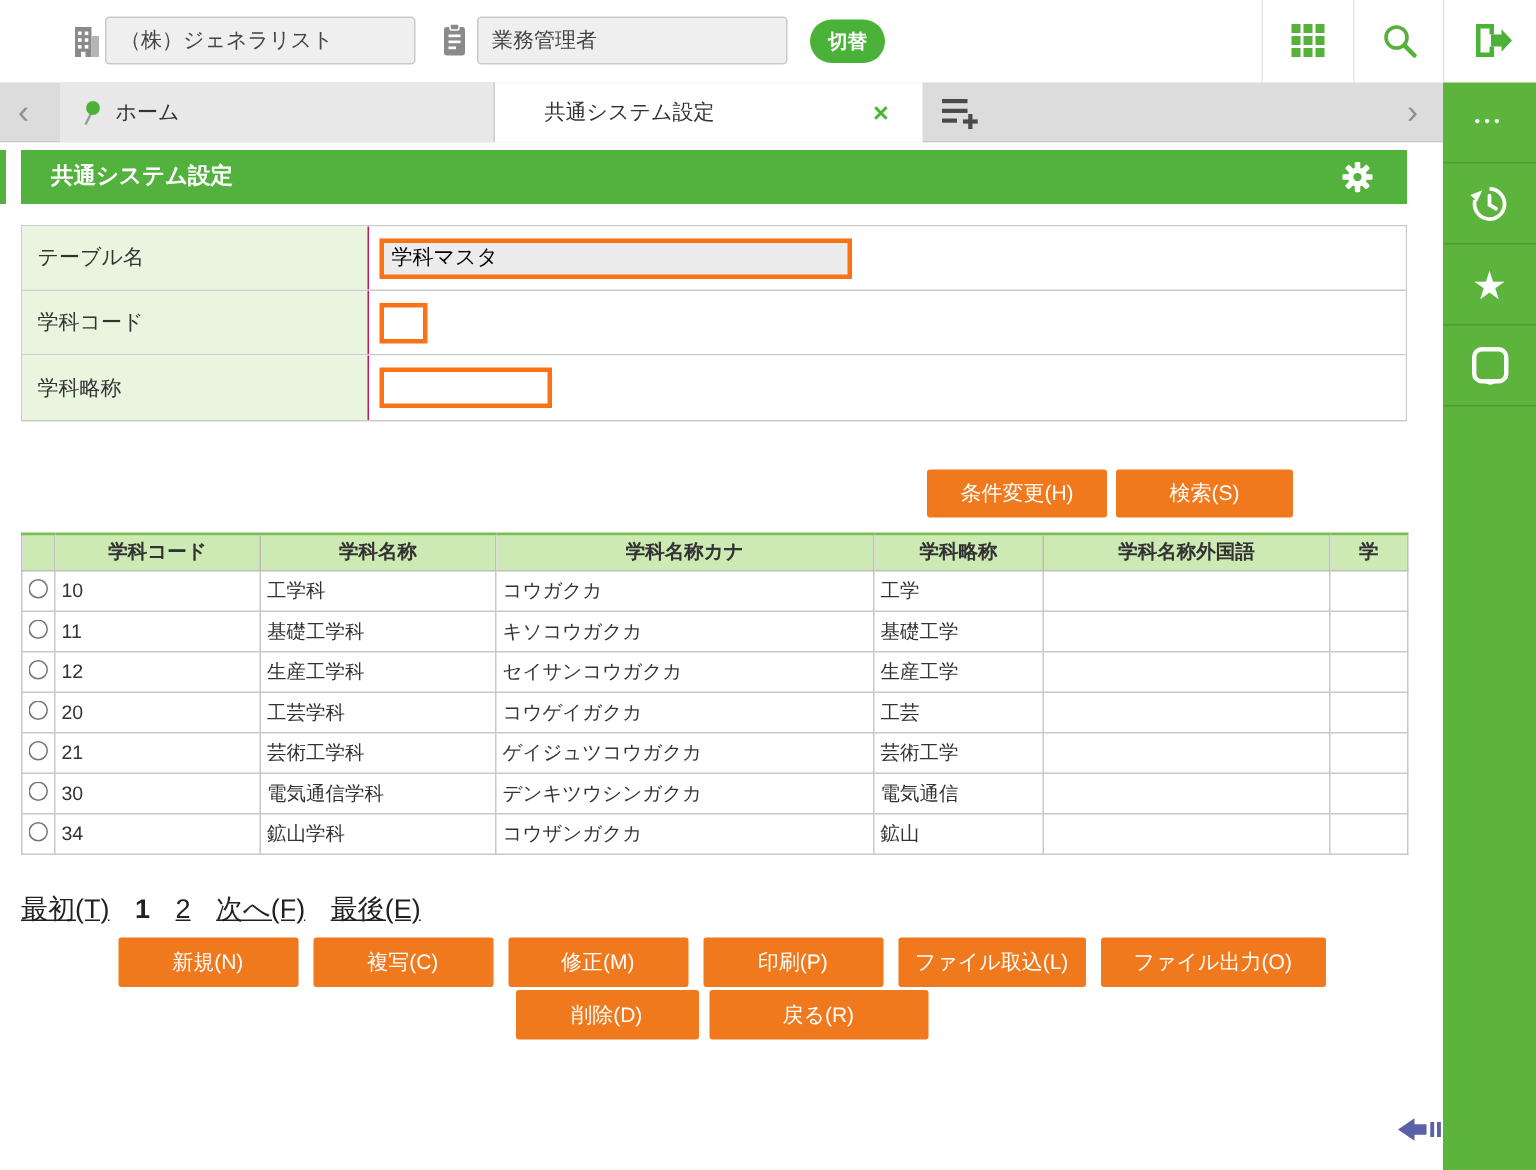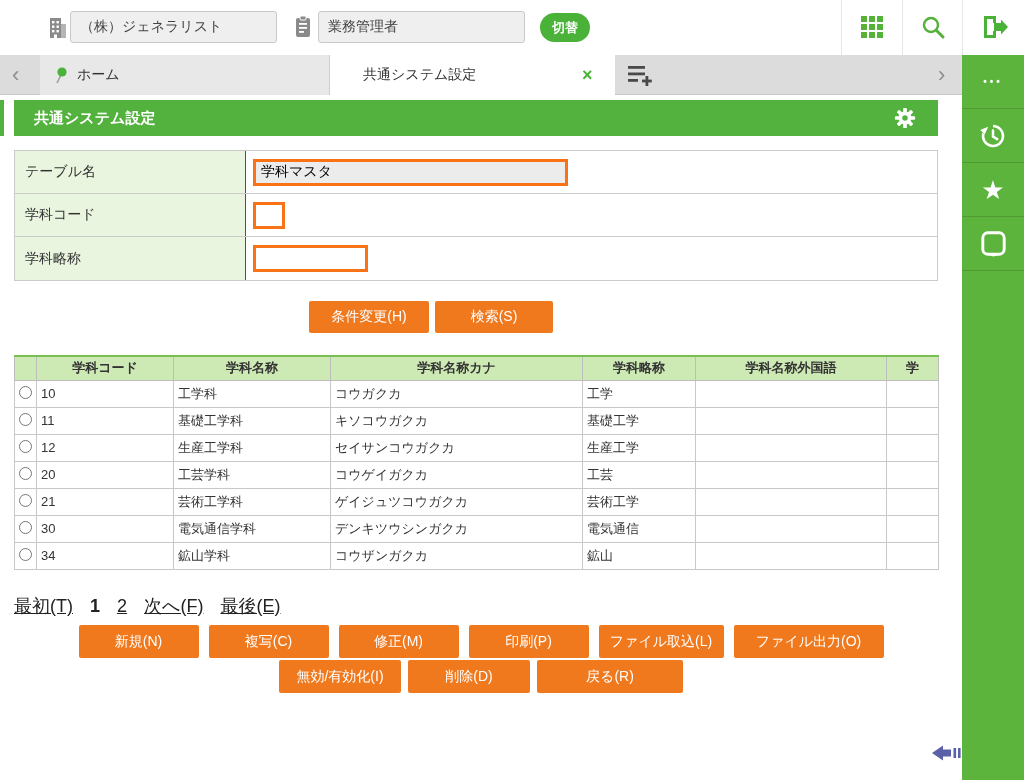--- a/index.html
+++ b/index.html
@@ -39,21 +39,21 @@
   .form-box { position:absolute; left:14px; top:55px; width:924px; border:1px solid #cbcbcb; }
   .form-row { display:flex; height:43px; border-bottom:1px solid #cbcbcb; background:#fff; }
   .form-row:last-child { border-bottom:none; }
   .form-label { width:231px; background:#e9f5df; border-right:1px solid #be185d; display:flex; align-items:center; padding-left:10px; font-size:14px; color:#333; }
   .form-value { flex:1; display:flex; align-items:center; padding-left:7px; }
   .fld { border:3px solid #f97316; height:27px; font-size:14px; padding:0 5px; font-family:inherit; background:#fff; }
   .fld-gray { background:#ececec; }
 
   
   .obtn { background:#f0791e; color:#fff; border:none; border-radius:2px; font-size:14px; cursor:pointer; font-family:inherit; }
-  .search-btn-row { position:absolute; left:0; top:206px; width:862px; display:flex; justify-content:center; gap:6px; }
+  .search-btn-row { position:absolute; left:0; top:218px; width:862px; display:flex; justify-content:flex-end; gap:6px; }
   .search-btn-row .obtn { height:32px; }
   .act-row { position:absolute; width:962px; display:flex; justify-content:center; }
   .act-row .obtn { height:33px; }
 
   
   .data-table { position:absolute; left:14px; top:260px; border-collapse:collapse; table-layout:fixed; width:924px; font-size:13px; }
   .data-table th { background:#cde9b4; border:1px solid #bdbdbd; border-top:2px solid #7cbf51; height:24px; font-weight:bold; color:#333; text-align:center; overflow:hidden; white-space:nowrap; }
   .data-table td { border:1px solid #c8c8c8; height:27px; padding:0 4px; background:#fff; overflow:hidden; white-space:nowrap;margin-top:32px; }
   .data-table td.radio-cell { text-align:center; padding:0; }
   .data-table input[type=radio] { width:13px; height:13px; cursor:pointer; }
@@ -337,21 +337,20 @@
 
     <div class="act-row" style="top:530px; gap:10px;">
       <button class="obtn" style="width:120px;">新規(N)</button>
       <button class="obtn" style="width:120px;">複写(C)</button>
       <button class="obtn" style="width:120px;">修正(M)</button>
       <button class="obtn" style="width:120px;">印刷(P)</button>
       <button class="obtn" style="width:125px;">ファイル取込(L)</button>
       <button class="obtn" style="width:150px;">ファイル出力(O)</button>
     </div>
     <div class="act-row" style="top:565px; gap:7px;">
-      <button class="obtn" style="width:122px;">無効/有効化(I)</button>
       <button class="obtn" style="width:122px;">削除(D)</button>
       <button class="obtn" style="width:146px;">戻る(R)</button>
     </div>
 
     <span class="abs" style="left:932px; top:648px; cursor:pointer;">
       <svg width="30" height="20" viewBox="0 0 30 20">
         <polygon points="0,10 11,2.5 11,6.5 19,6.5 19,13.5 11,13.5 11,17.5" fill="#5a61a8"></polygon>
         <rect x="21.5" y="5" width="2.6" height="10" fill="#5a61a8"></rect>
         <rect x="26" y="5" width="2.6" height="10" fill="#5a61a8"></rect>
       </svg>

